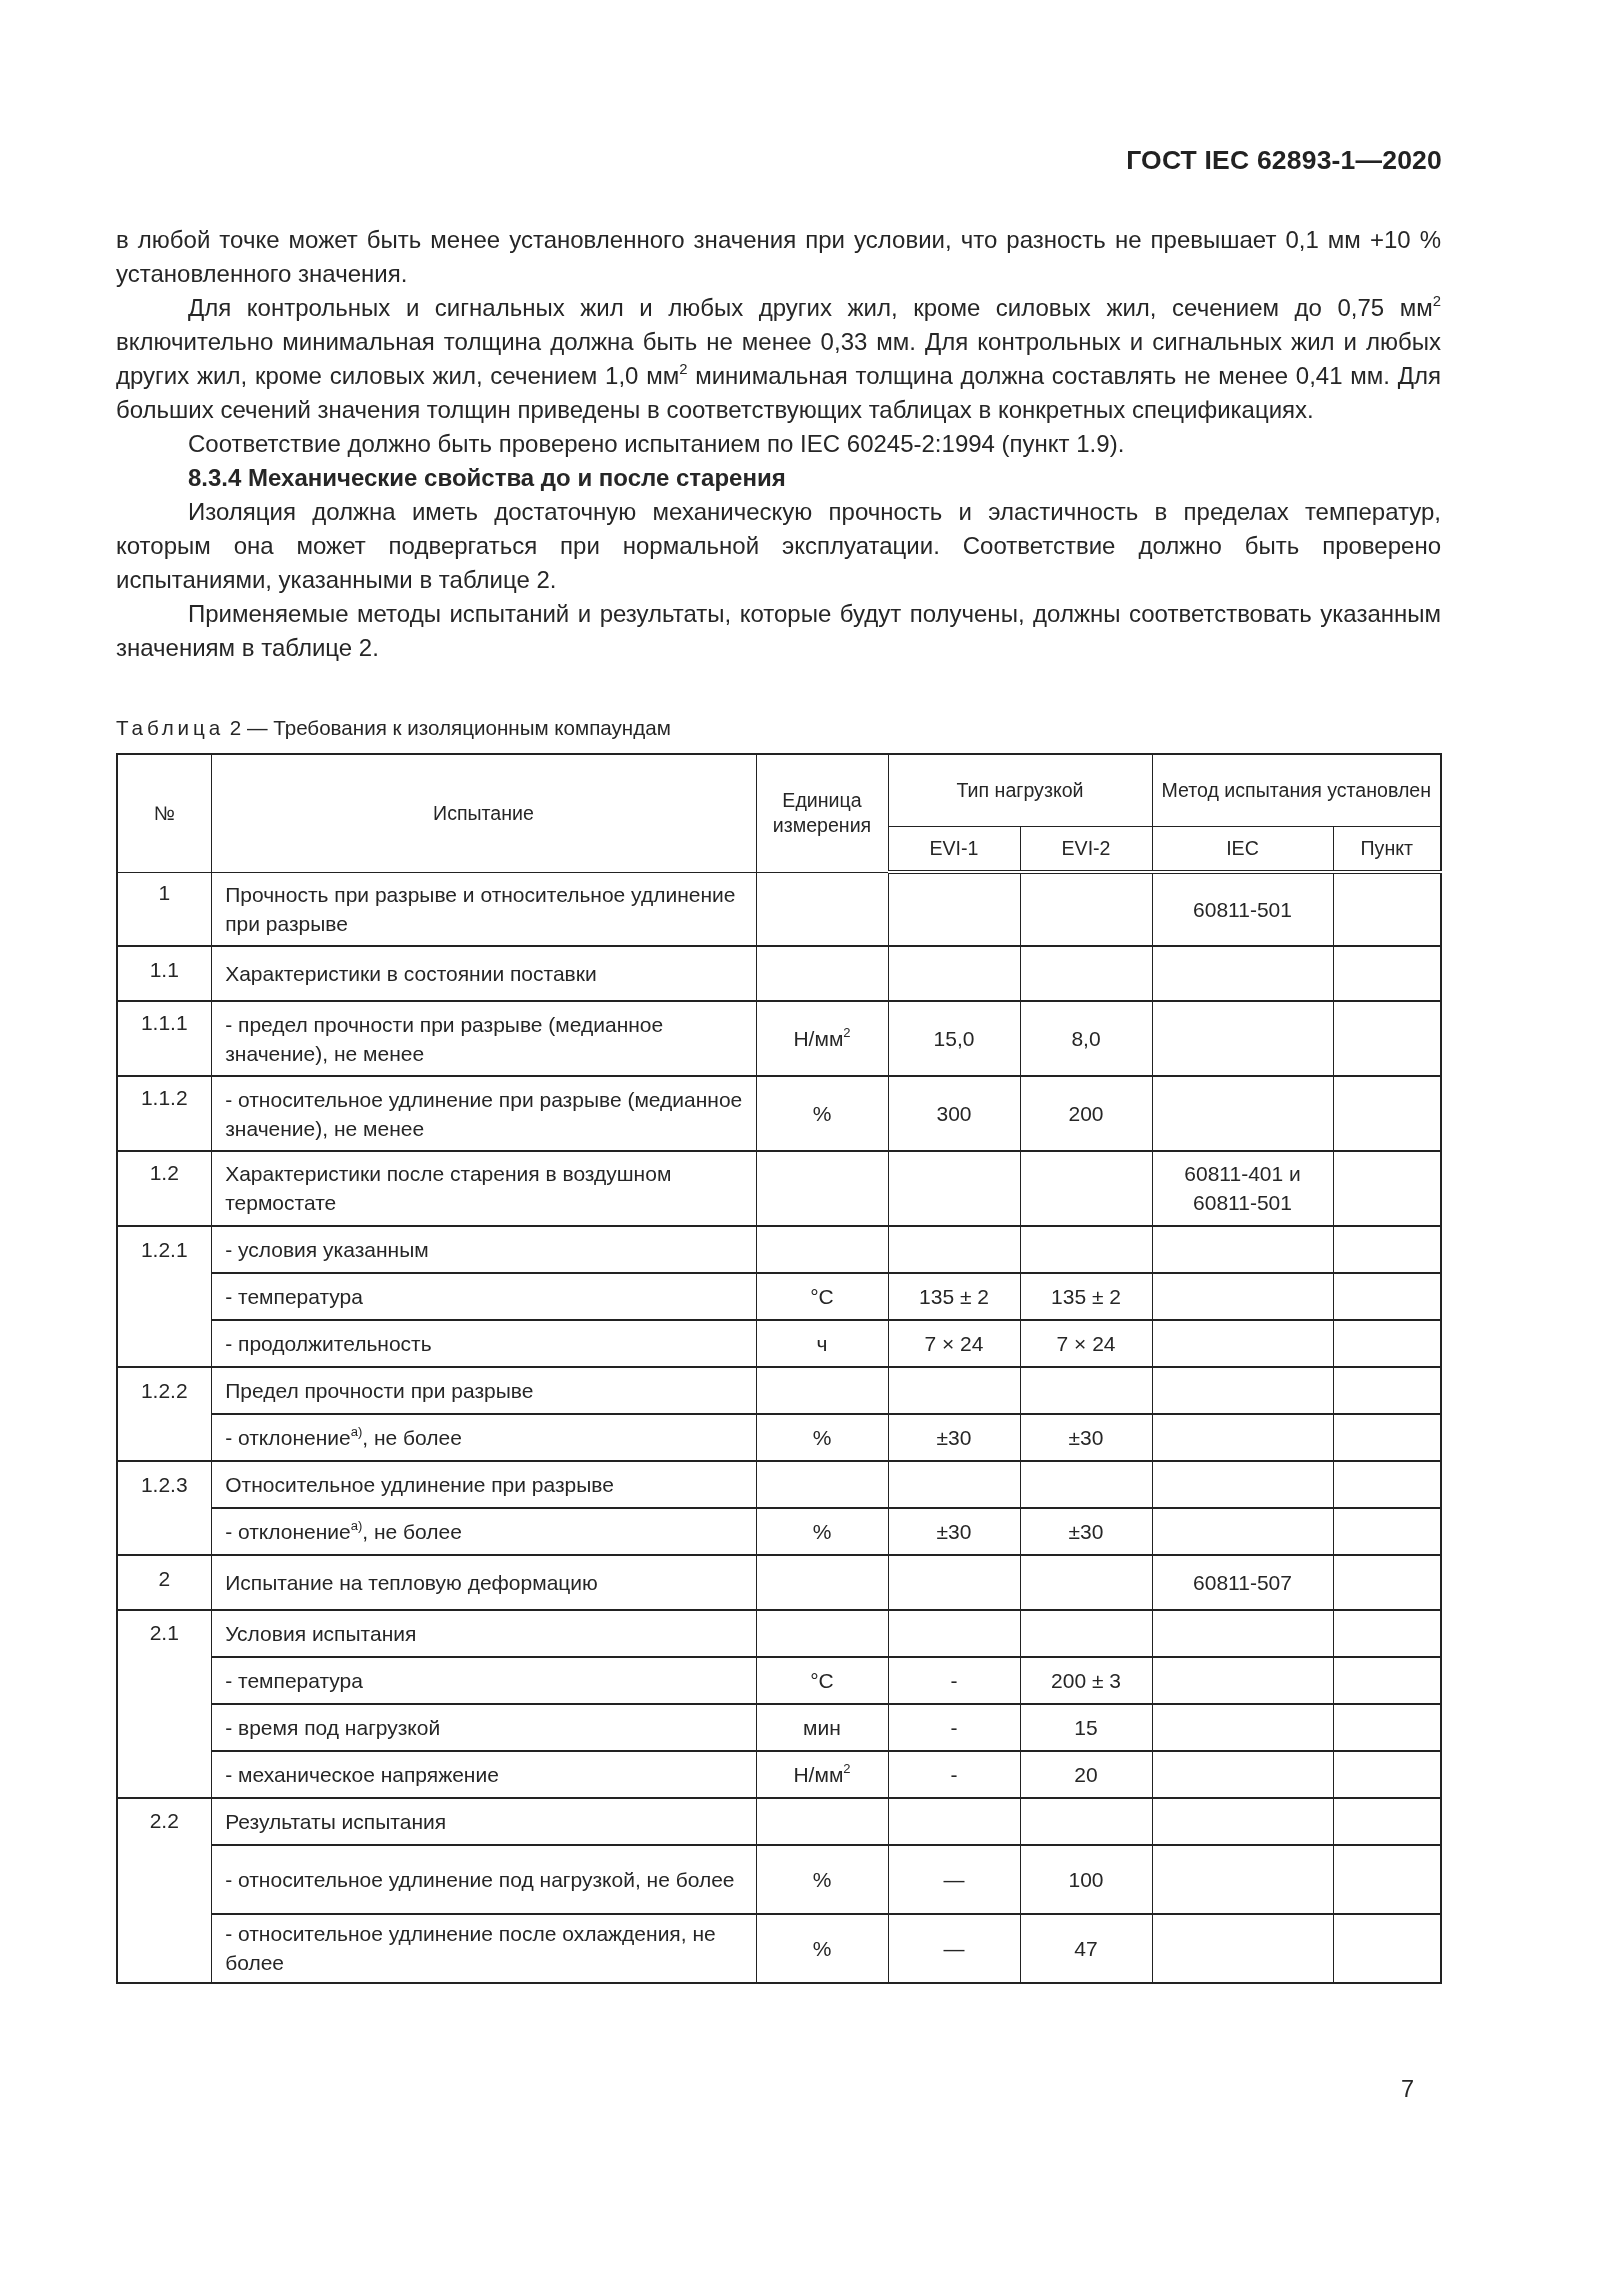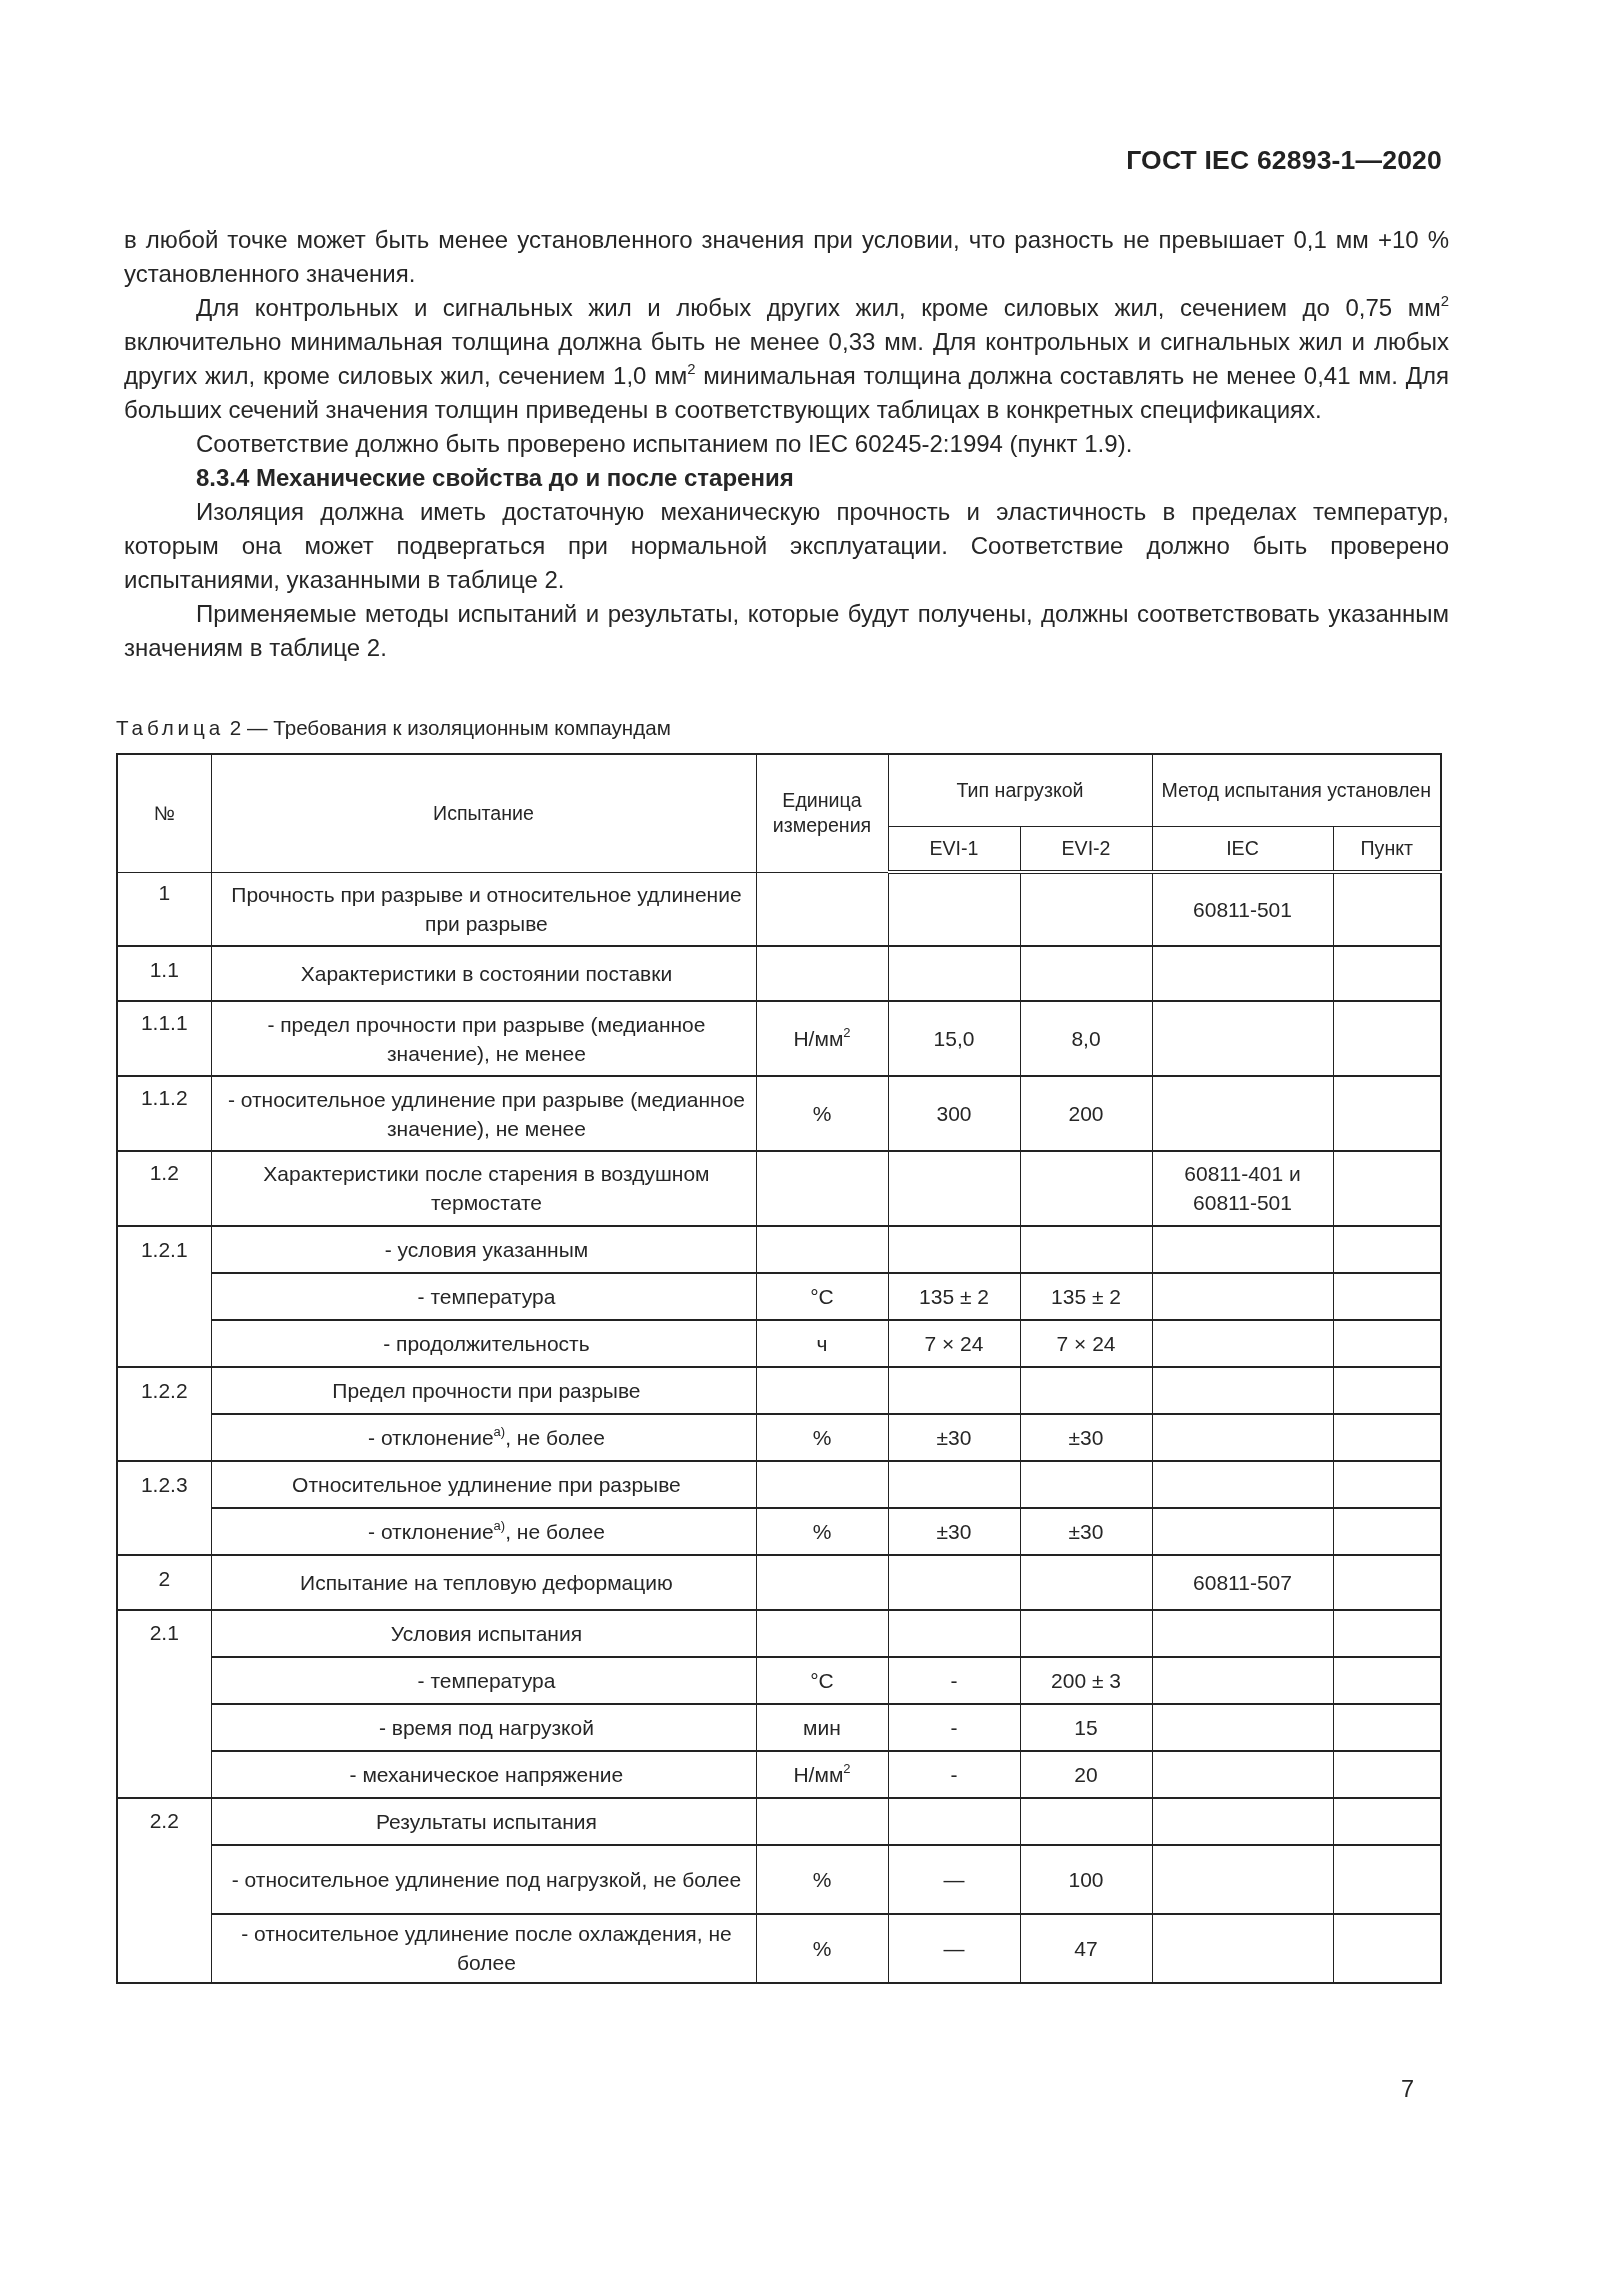--- a/index.html
+++ b/index.html
@@ -6,21 +6,21 @@
   body {
     width: 1621px; height: 2293px; position: relative; overflow: hidden;
     font-family: "Liberation Sans", "DejaVu Sans", sans-serif;
     color: #262626;
   }
   .doc-code {
     position: absolute; top: 145px; right: 179px;
     font-weight: bold; font-size: 26.5px; letter-spacing: 0.2px; color: #222;
   }
   .body-text {
-    position: absolute; left: 124px; width: 1325px; top: 223px;
+    position: absolute; left: 116px; width: 1325px; top: 223px;
     font-size: 24px; line-height: 34px; text-align: justify;
   }
   .body-text p { margin: 0; }
   .body-text p.indent { text-indent: 72px; }
   .body-text .heading { font-weight: bold; text-indent: 72px; }
   sup { font-size: 0.62em; vertical-align: 0.7em; line-height: 0; }
   .table-caption {
     position: absolute; left: 116px; top: 716px; font-size: 20.6px;
   }
   .table-caption .spaced { letter-spacing: 3.9px; }
@@ -37,21 +37,21 @@
   table.req col.c-iec { width: 181px; }
   table.req col.c-punkt { width: 108px; }
   table.req th, table.req td {
     border: 1.5px solid #222; padding: 0 7.8px; vertical-align: middle;
     font-weight: normal; text-align: center;
   }
   table.req { border: 2.9px solid #222; }
   table.req thead th { height: 39px; font-size: 19.6px; line-height: 25.5px; }
   table.req thead tr.h1 th { height: 71px; }
   table.req thead tr.h2 th { height: 43px; border-bottom: 4.9px double #222; margin-left: 39px; }
-  table.req td.test { text-align: center; padding-left: 13.7px; }
+  table.req td.test { text-align: left; padding-left: 13.7px; }
   table.req td.no { vertical-align: top; padding-top: 5.9px; }
   table.req tr.r1 td { height: 67px; }
   table.req tr.r2 td { height: 45px; }
   table.req tr.r2 td.no { padding-top: 7.8px; }
   table.req tr.thick td { border-bottom-width: 2.9px; }
   .page-num {
     position: absolute; left: 1401px; top: 2076px; font-size: 23.5px;
   }
 </style>
 </head>

